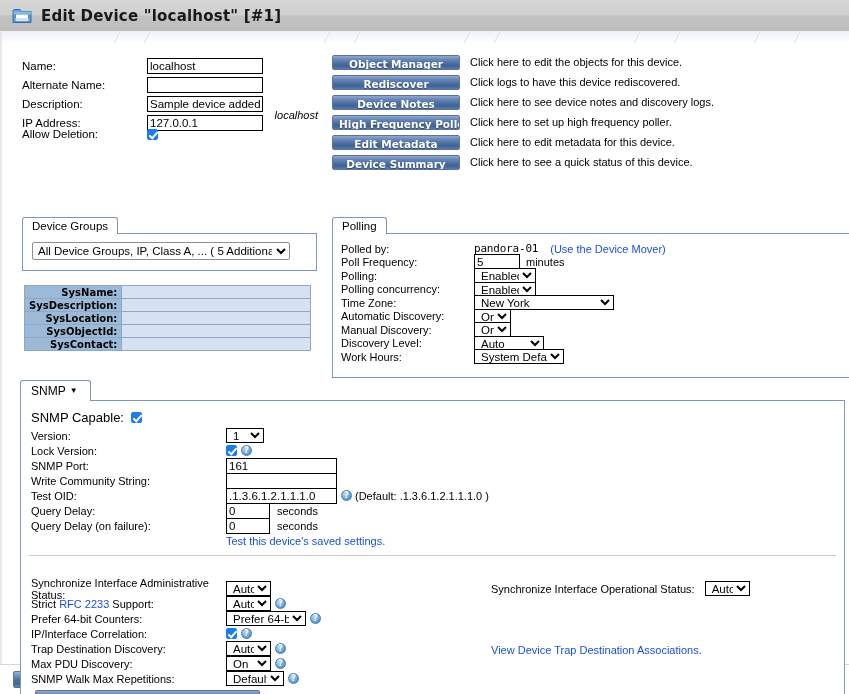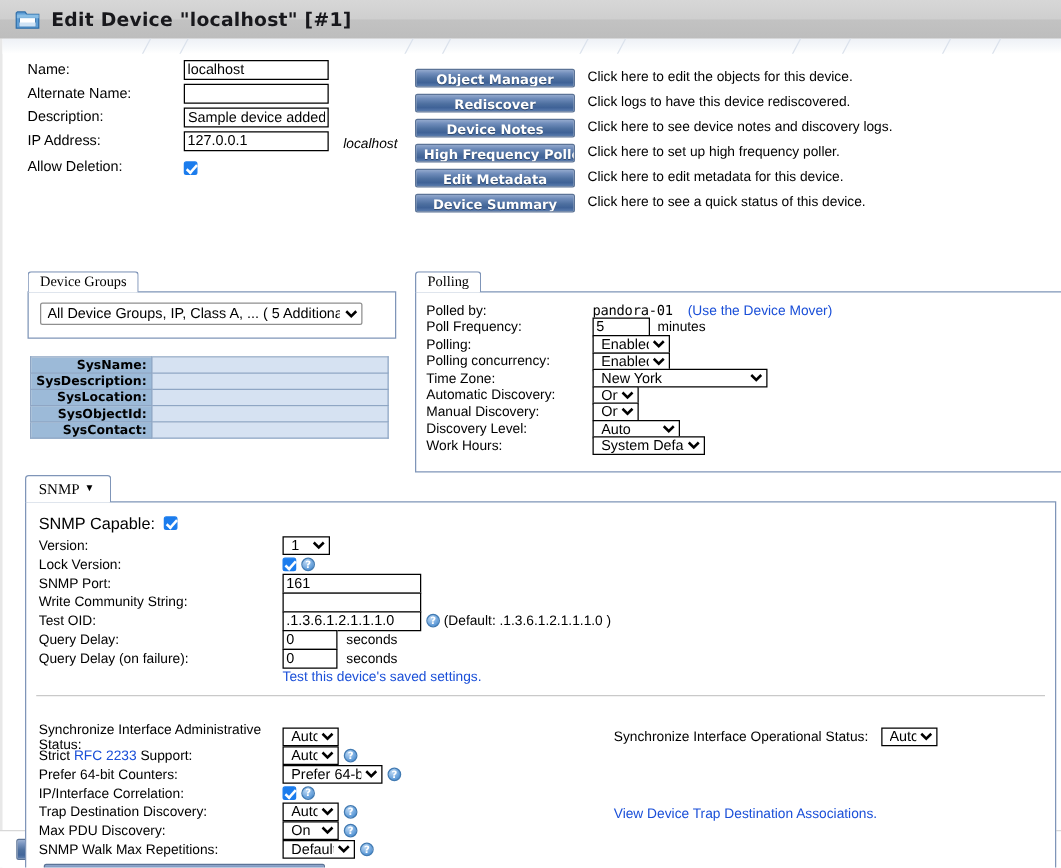--- a/index.html
+++ b/index.html
@@ -37,21 +37,21 @@
     background:
       linear-gradient(to bottom,#eef1f6 0%,#f7f9fb 60%,#ffffff 100%);
     overflow:hidden;
   }
   .watermark i{
     position:absolute;top:-4px;width:1px;height:22px;background:#dbe2ec;
     transform:rotate(28deg);transform-origin:top left;display:block;
   }
 
   
-  .topform{position:absolute;left:20px;top:16px;width:300px;}
+  .topform{position:absolute;left:20px;top:26px;width:300px;}
   .frow{height:17px;display:flex;align-items:center;margin-bottom:2px;}
   .frow .lbl{width:125px;font-size:11.5px;color:#000;}
   input.txt{
     font-family:"Liberation Sans",sans-serif;font-size:11.5px;
     border:1px solid #000;background:#fff;color:#000;
     height:14px;line-height:14px;padding:0 2px;box-sizing:content-box;
     outline:none;border-radius:0;
   }
   .w110{width:110px;}
   .subtext{
@@ -83,21 +83,21 @@
   .acthint{
     position:absolute;left:468px;top:24px;
   }
   .acthint div{height:20px;line-height:15px;font-size:11px;color:#000;}
 
   
   .tabbox{position:absolute;}
   .tabhead{
     display:inline-block;border:1px solid #7f95b8;border-bottom:none;
     background:#fff;padding:2px 9px 2px 9px;font-size:11.5px;color:#000;
-    position:relative;z-index:2;border-radius:3px 3px 0 0;font-family:Liberation Serif, serif;
+    position:relative;z-index:2;border-radius:3px 3px 0 0;
   }
   .tabbody{
     border:1px solid #7f95b8;background:#fff;margin-top:-1px;position:relative;z-index:1;
     box-sizing:border-box;
   }
 
   
   #devgroups{left:20px;top:186px;width:295px;}
   #devgroups .tabbody{height:38px;}
   .ddrow{padding:8px 0 0 9px;}

